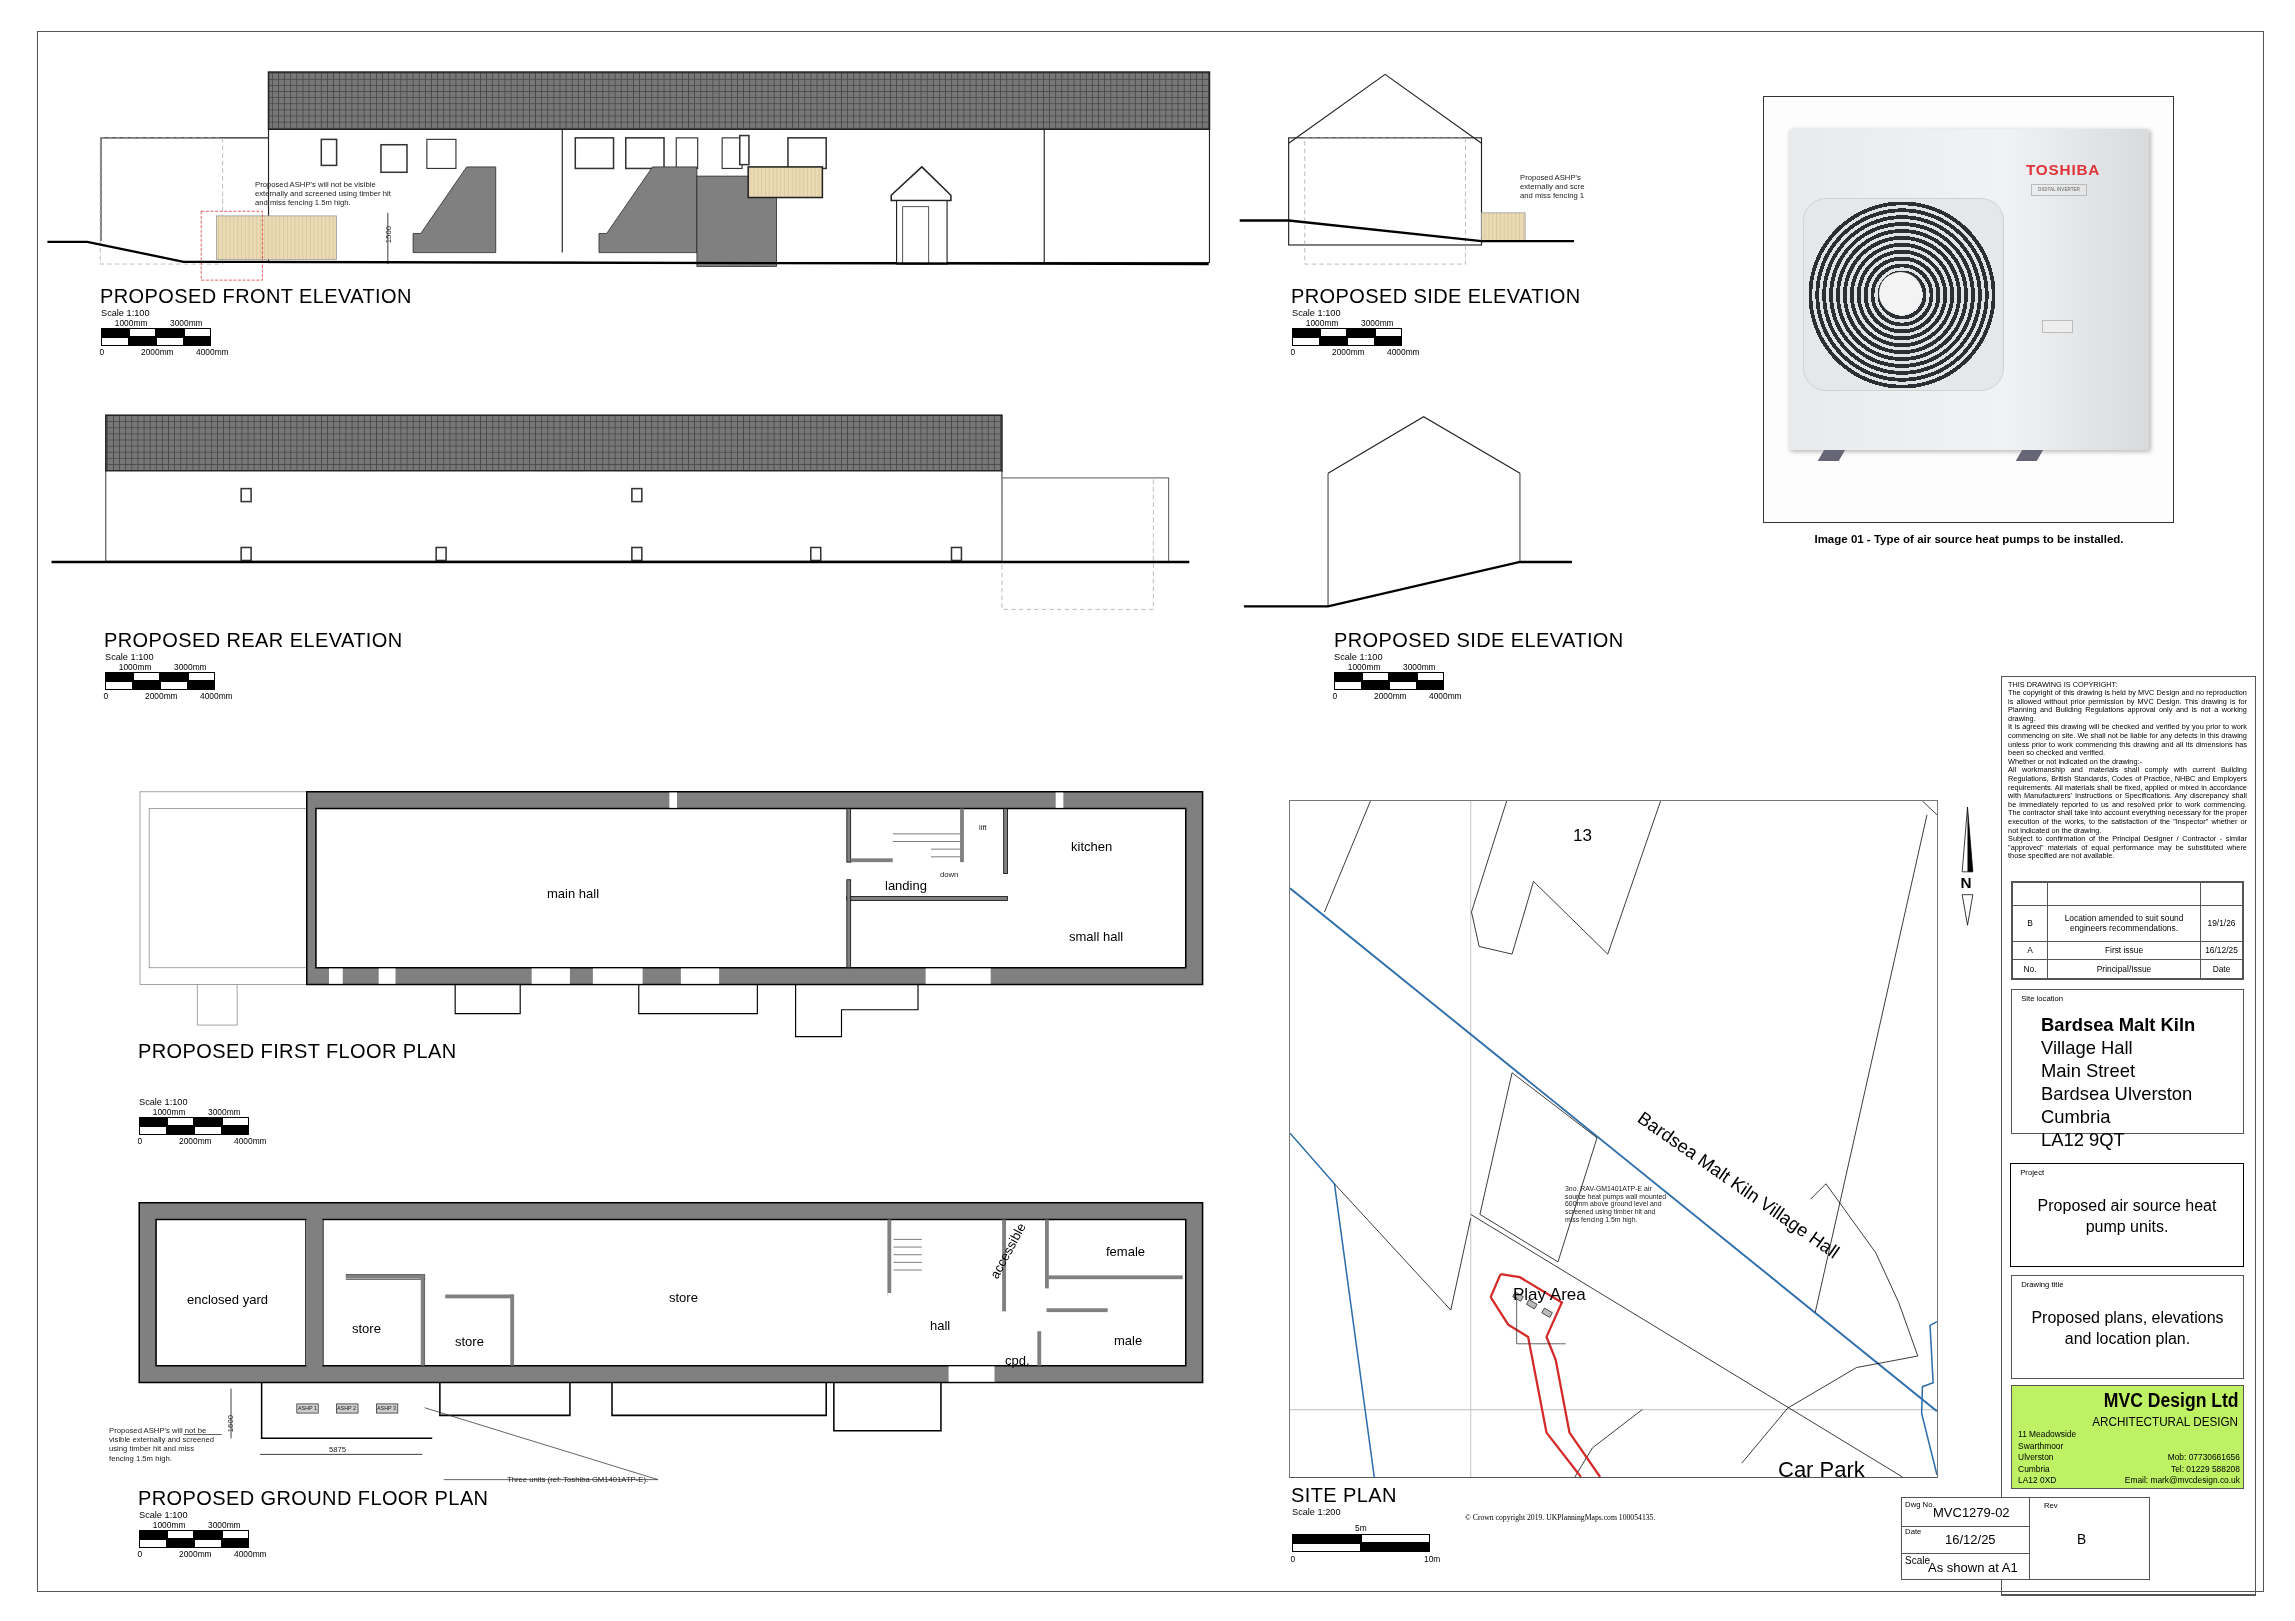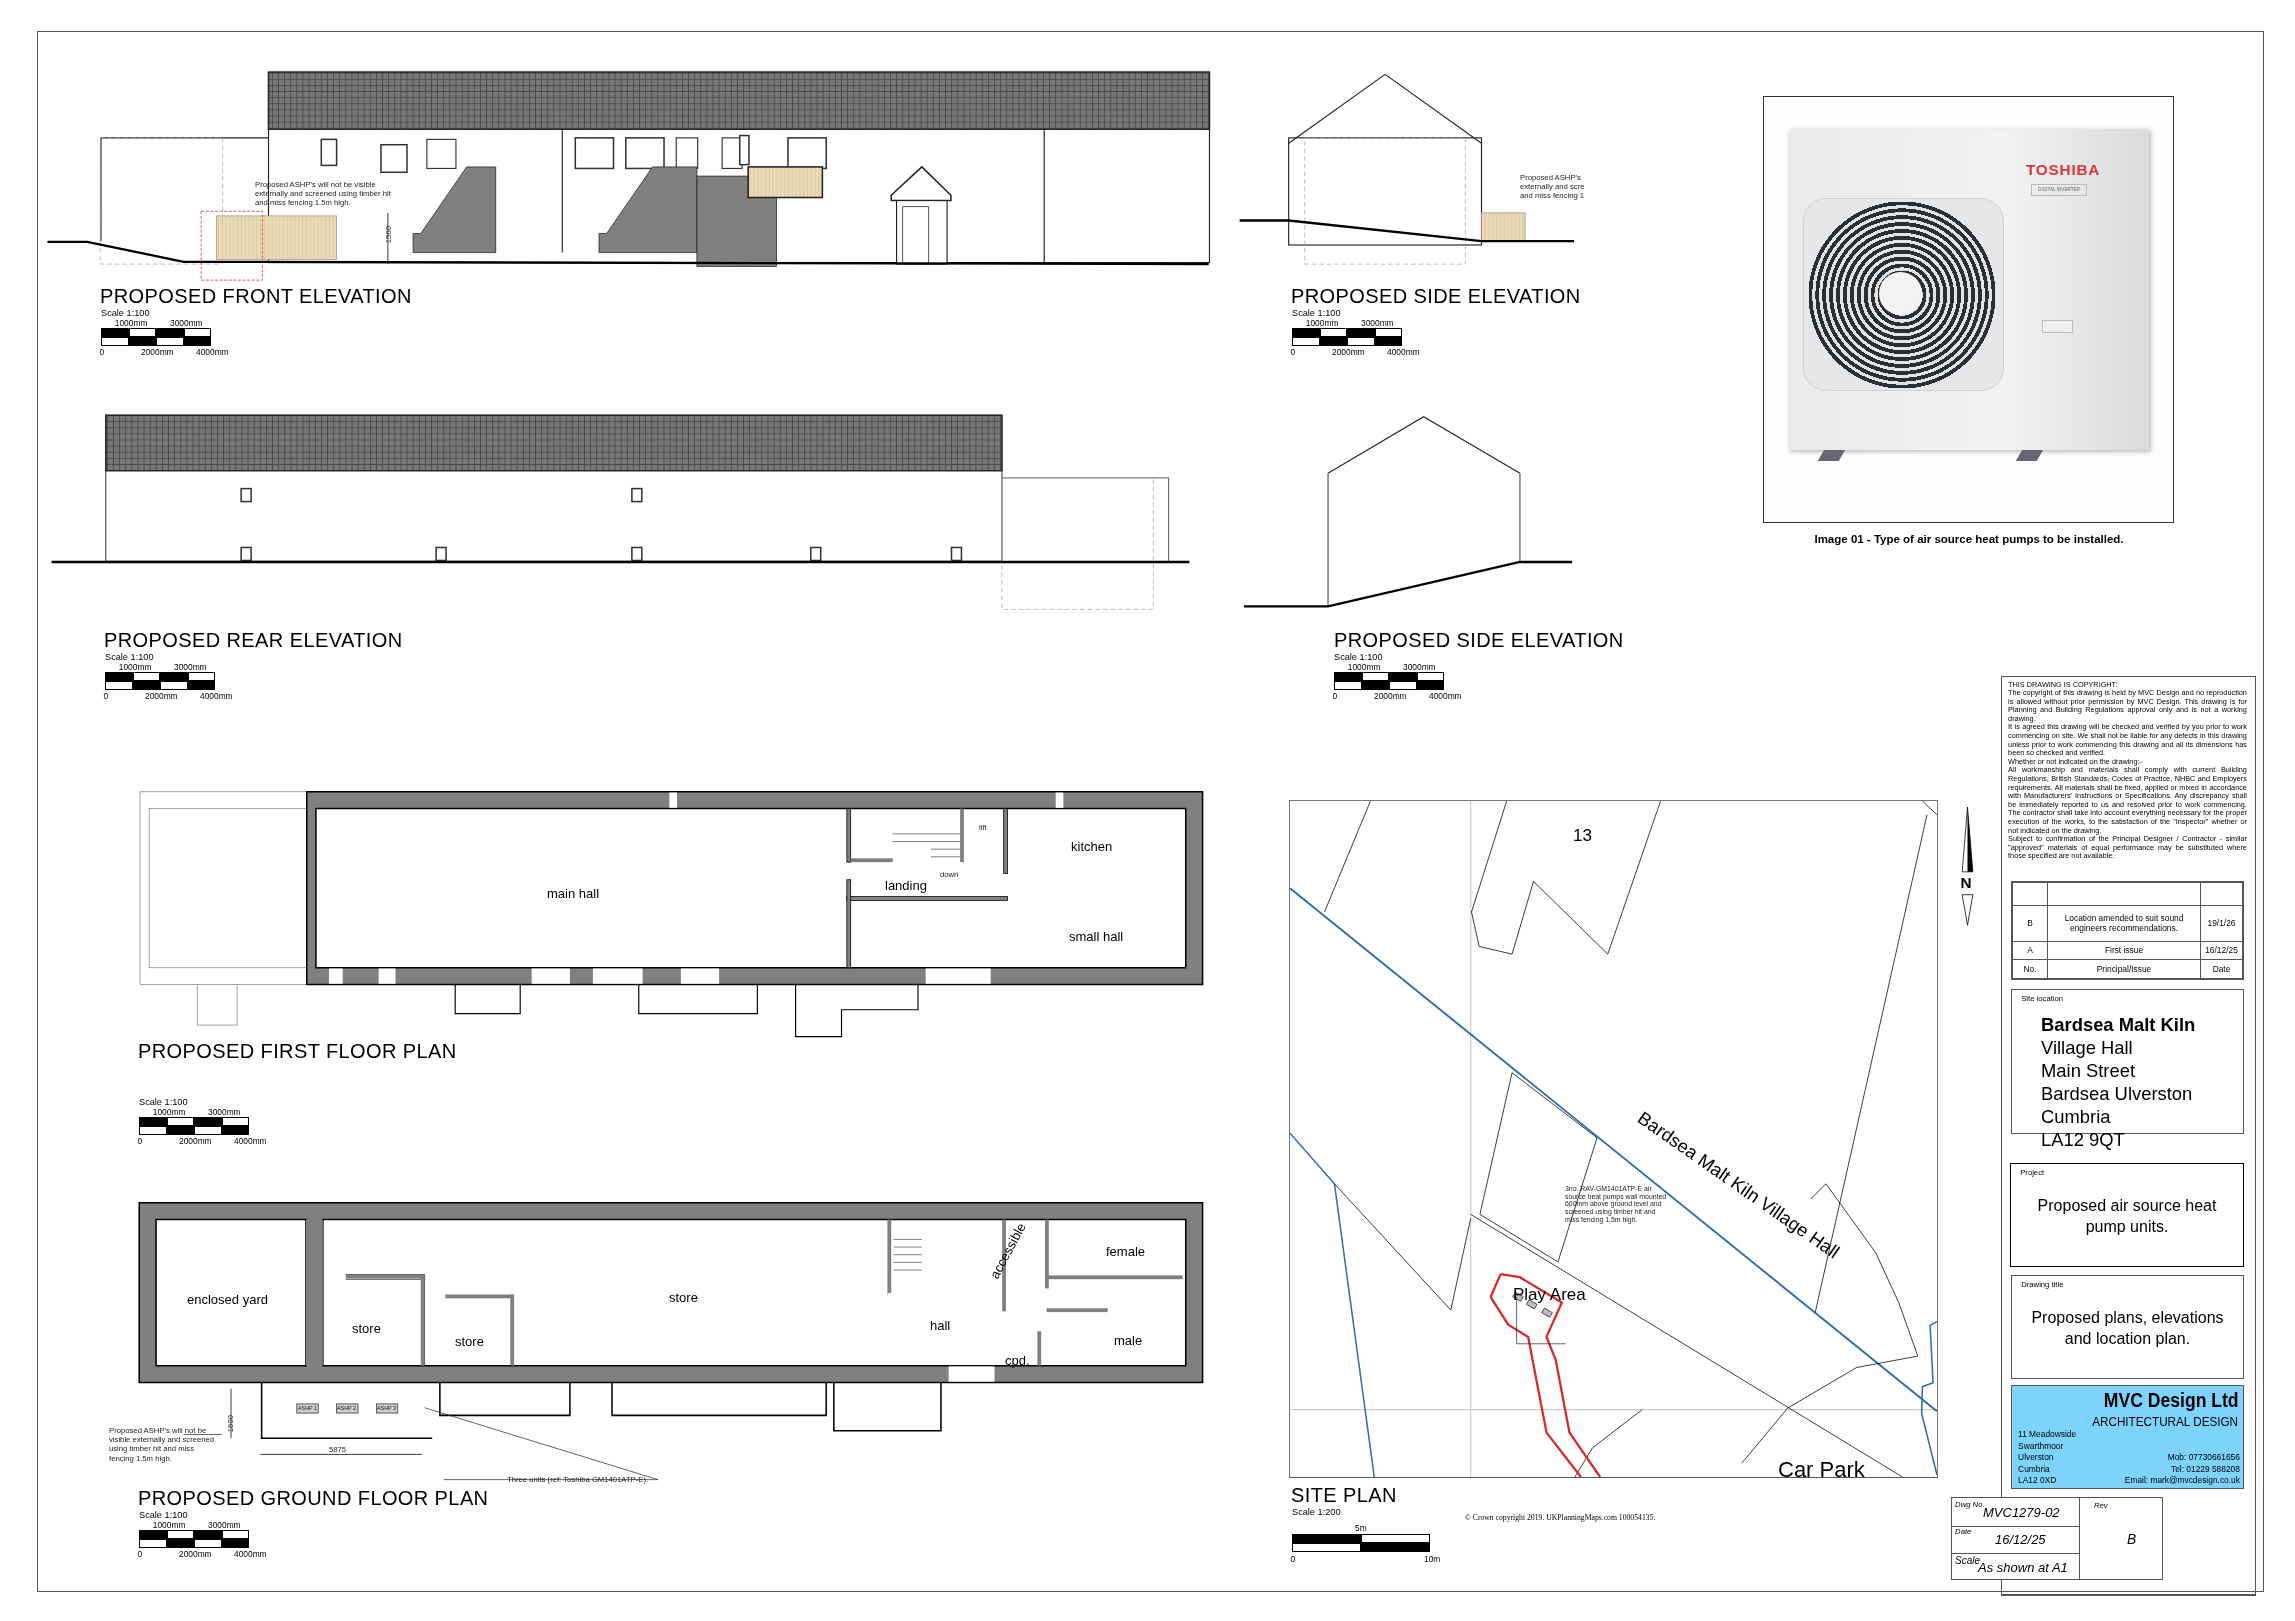--- a/index.html
+++ b/index.html
@@ -15,21 +15,21 @@
   .sbar .lbl{position:absolute;font-size:8.4px;white-space:nowrap;}
   svg{position:absolute;overflow:visible;}
   .room{position:absolute;font-size:13px;white-space:nowrap;}
   .note{position:absolute;font-size:7.7px;line-height:9.2px;white-space:nowrap;color:#222;}
   .tb{position:absolute;left:2009px;width:249px;}
   .tbox{position:absolute;border:1.5px solid #555;box-sizing:border-box;background:#fff;}
   .cpy{font-size:7.3px;line-height:8.6px;text-align:justify;padding:1.5px 3.1px;}
   .small-lbl{font-size:7.7px;position:absolute;left:9.2px;top:3.8px;}
   table.rev{border-collapse:collapse;width:100%;height:100%;font-size:8.4px;}
   table.rev td{border:1.1px solid #555;text-align:center;padding:0 1.5px;}
-  .orange{background:#7dd3fc;}
+  .orange{background:#bef264;}
 </style>
 </head>
 <body>
 
 <div class="sheet"></div>
 
 <svg style="left:0;top:0" width="1224" height="291" viewBox="0 0 1600 380">
   <defs>
     <pattern id="tiles" width="8" height="8" patternUnits="userSpaceOnUse">
       <rect width="8" height="8" fill="#777"></rect>
@@ -493,21 +493,21 @@
     <div>Cumbria</div>
     <div>LA12 0XD</div>
   </div>
   <div style="position:absolute;right:3.1px;top:66px;font-size:8.4px;line-height:11.5px;text-align:right;">
     <div>Mob: 07730661656</div>
     <div>Tel: 01229 588208</div>
     <div>Email: mark@mvcdesign.co.uk</div>
   </div>
 </div>
 
-<div class="tbox" style="left:1951px;top:1497px;width:212px;height:83px;font-style:italic;">
+<div class="tbox" style="left:1901px;top:1497px;width:249px;height:83px;">
   <div style="position:absolute;left:0;top:0;width:127px;height:27.5px;border-right:1.1px solid #555;border-bottom:1.1px solid #555;">
     <span style="position:absolute;left:3.1px;top:1.5px;font-size:7.7px;">Dwg No.</span>
     <span style="position:absolute;left:31px;top:6.9px;font-size:13px;">MVC1279-02</span>
   </div>
   <div style="position:absolute;left:0;top:27.5px;width:127px;height:27.5px;border-right:1.1px solid #555;border-bottom:1.1px solid #555;">
     <span style="position:absolute;left:3.1px;top:1.5px;font-size:7.7px;">Date</span>
     <span style="position:absolute;left:43px;top:6.9px;font-size:13px;">16/12/25</span>
   </div>
   <div style="position:absolute;left:0;top:55px;width:127px;height:27px;border-right:1.1px solid #555;">
     <span style="position:absolute;left:3.1px;top:1.5px;font-size:10px;">Scale</span>

